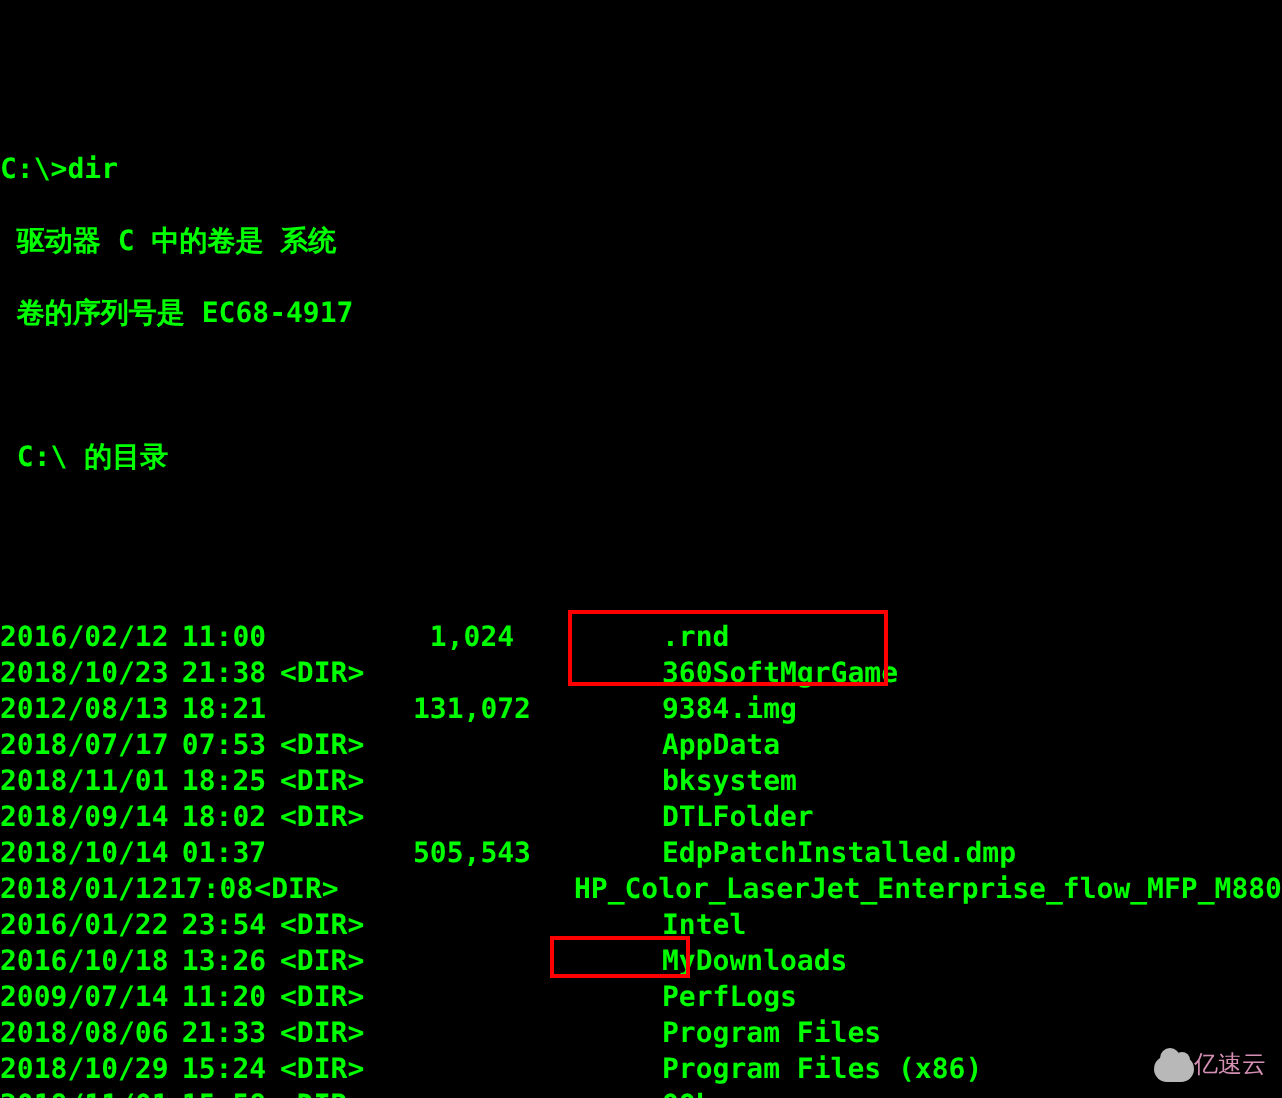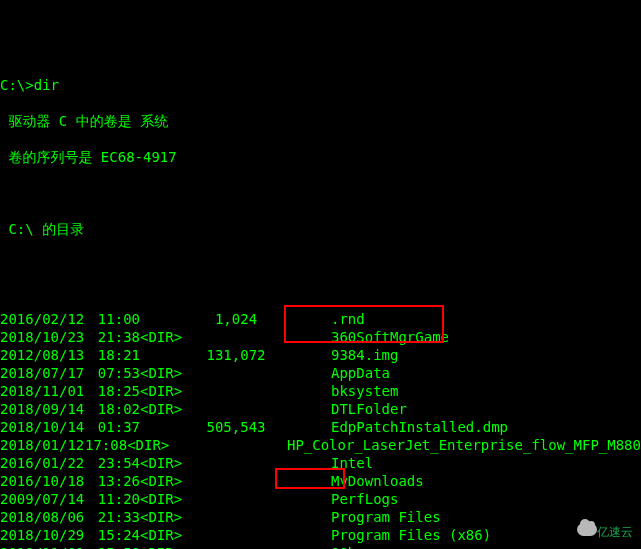--- a/index.html
+++ b/index.html
@@ -13,43 +13,44 @@
   height: 549px;
   padding: 4px 0;
   white-space: pre;
   overflow: hidden;
   position: relative;
 }
 .row {
   display: flex;
   height: 18px;
   align-items: center;
+  font-weight: bold;
 }
 .col-date { width: 84px; padding-left: 0; }
-.col-time { width: 56px; text-align: right; }
+.col-time { width: 56px; text-align: center; }
 .col-dir  { width: 56px; text-align: left; }
 .col-size { width: 88px; text-align: center; padding-right: 8px; }
 .col-name { flex: 1; text-align: left; position: relative; margin-left: 47px; }
 .box {
   position: absolute;
   border: 2px solid #ff0000;
   pointer-events: none;
   z-index: 2;
 }
 .box1 { left: 284px; top: 305px; width: 160px; height: 38px; }
 .box2 { left: 275px; top: 468px; width: 70px; height: 21px; }
 .watermark {
   position: absolute;
   right: 8px;
   bottom: 8px;
-  color: #22c55e;
+  color: #f9a8d4;
   font-size: 12px;
   font-family: sans-serif;
   display: flex;
-  align-items: flex-start;
+  align-items: flex-end;
   gap: 0;
   opacity: 0.85;
 }
 .cloud {
   width: 20px;
   height: 13px;
   background: #d9d9d9;
   border-radius: 8px;
   position: relative;
 }

